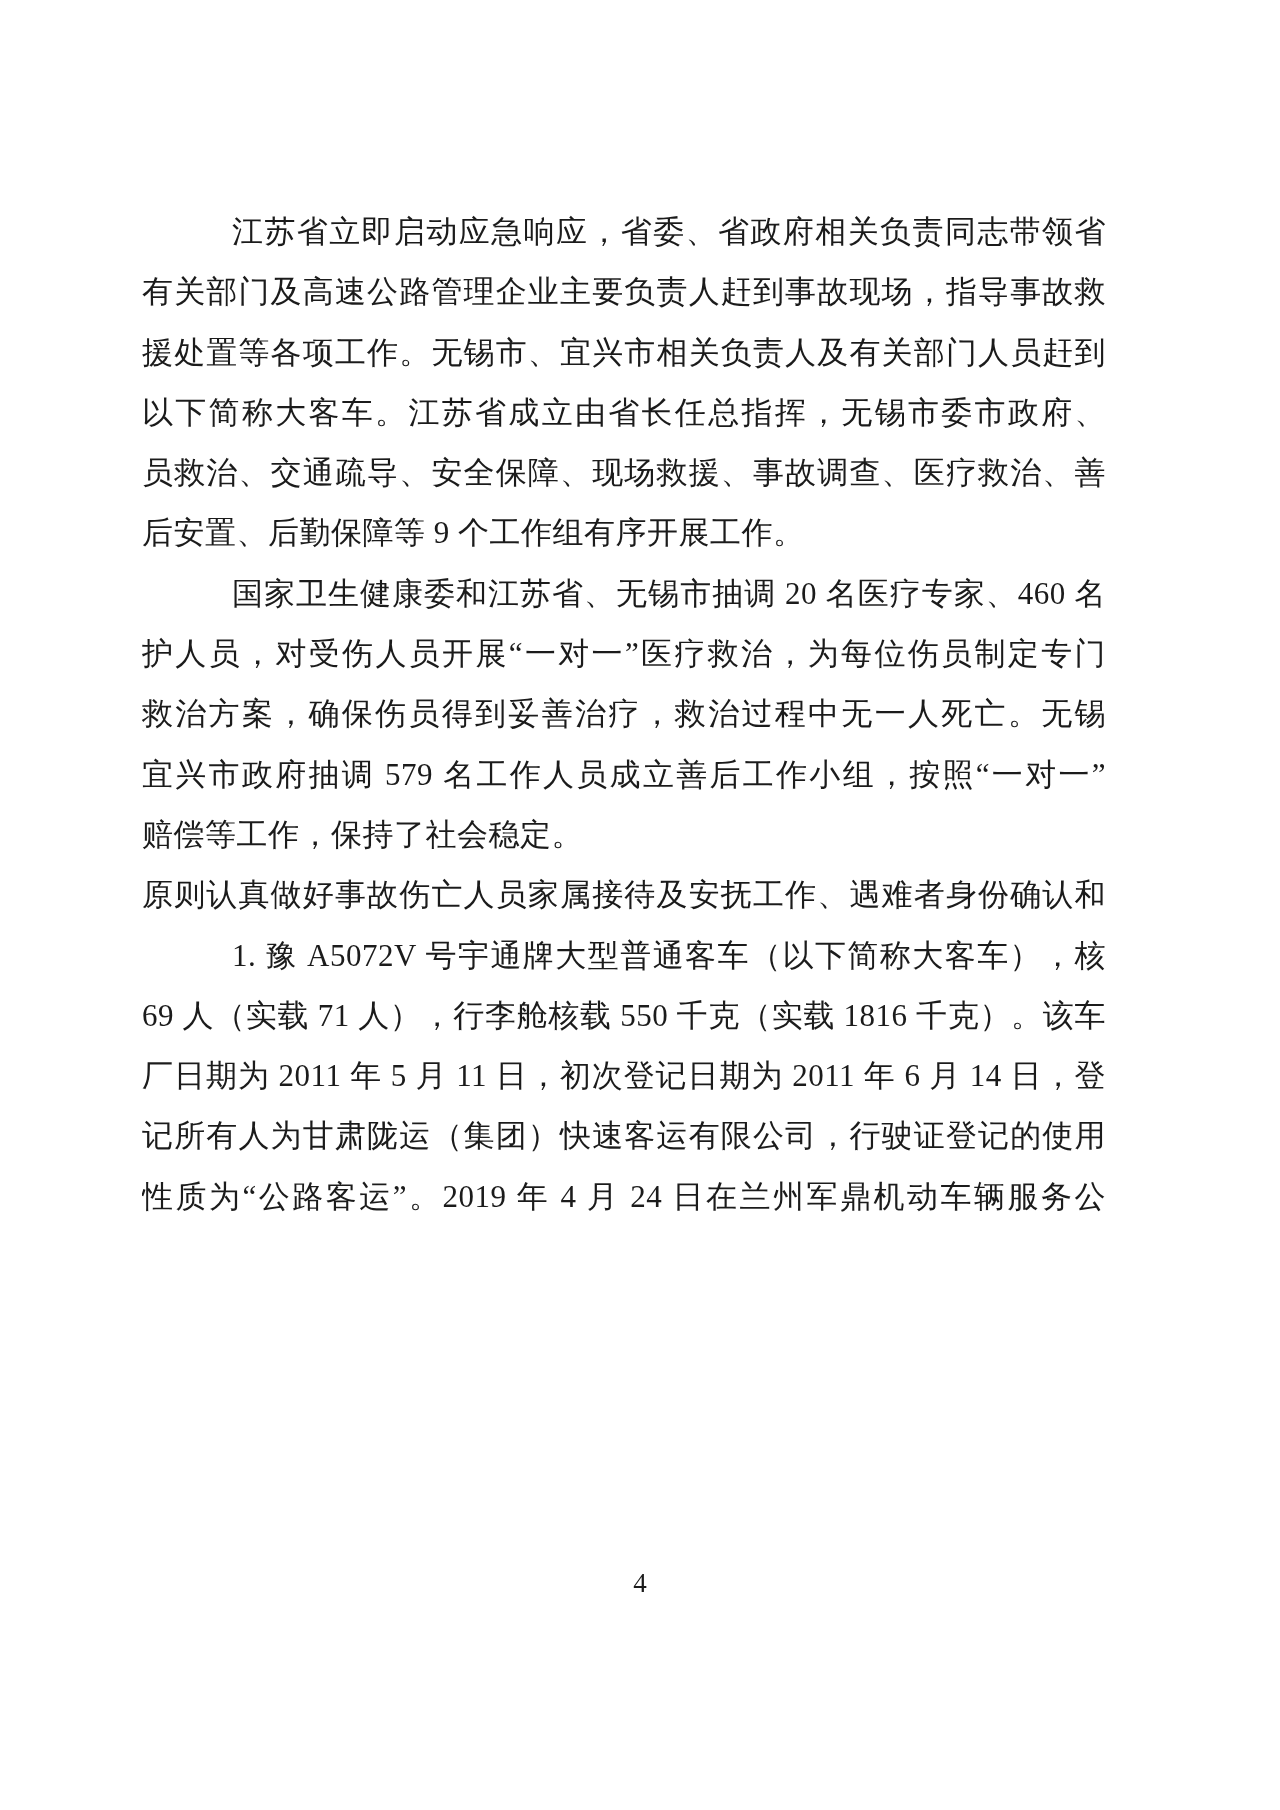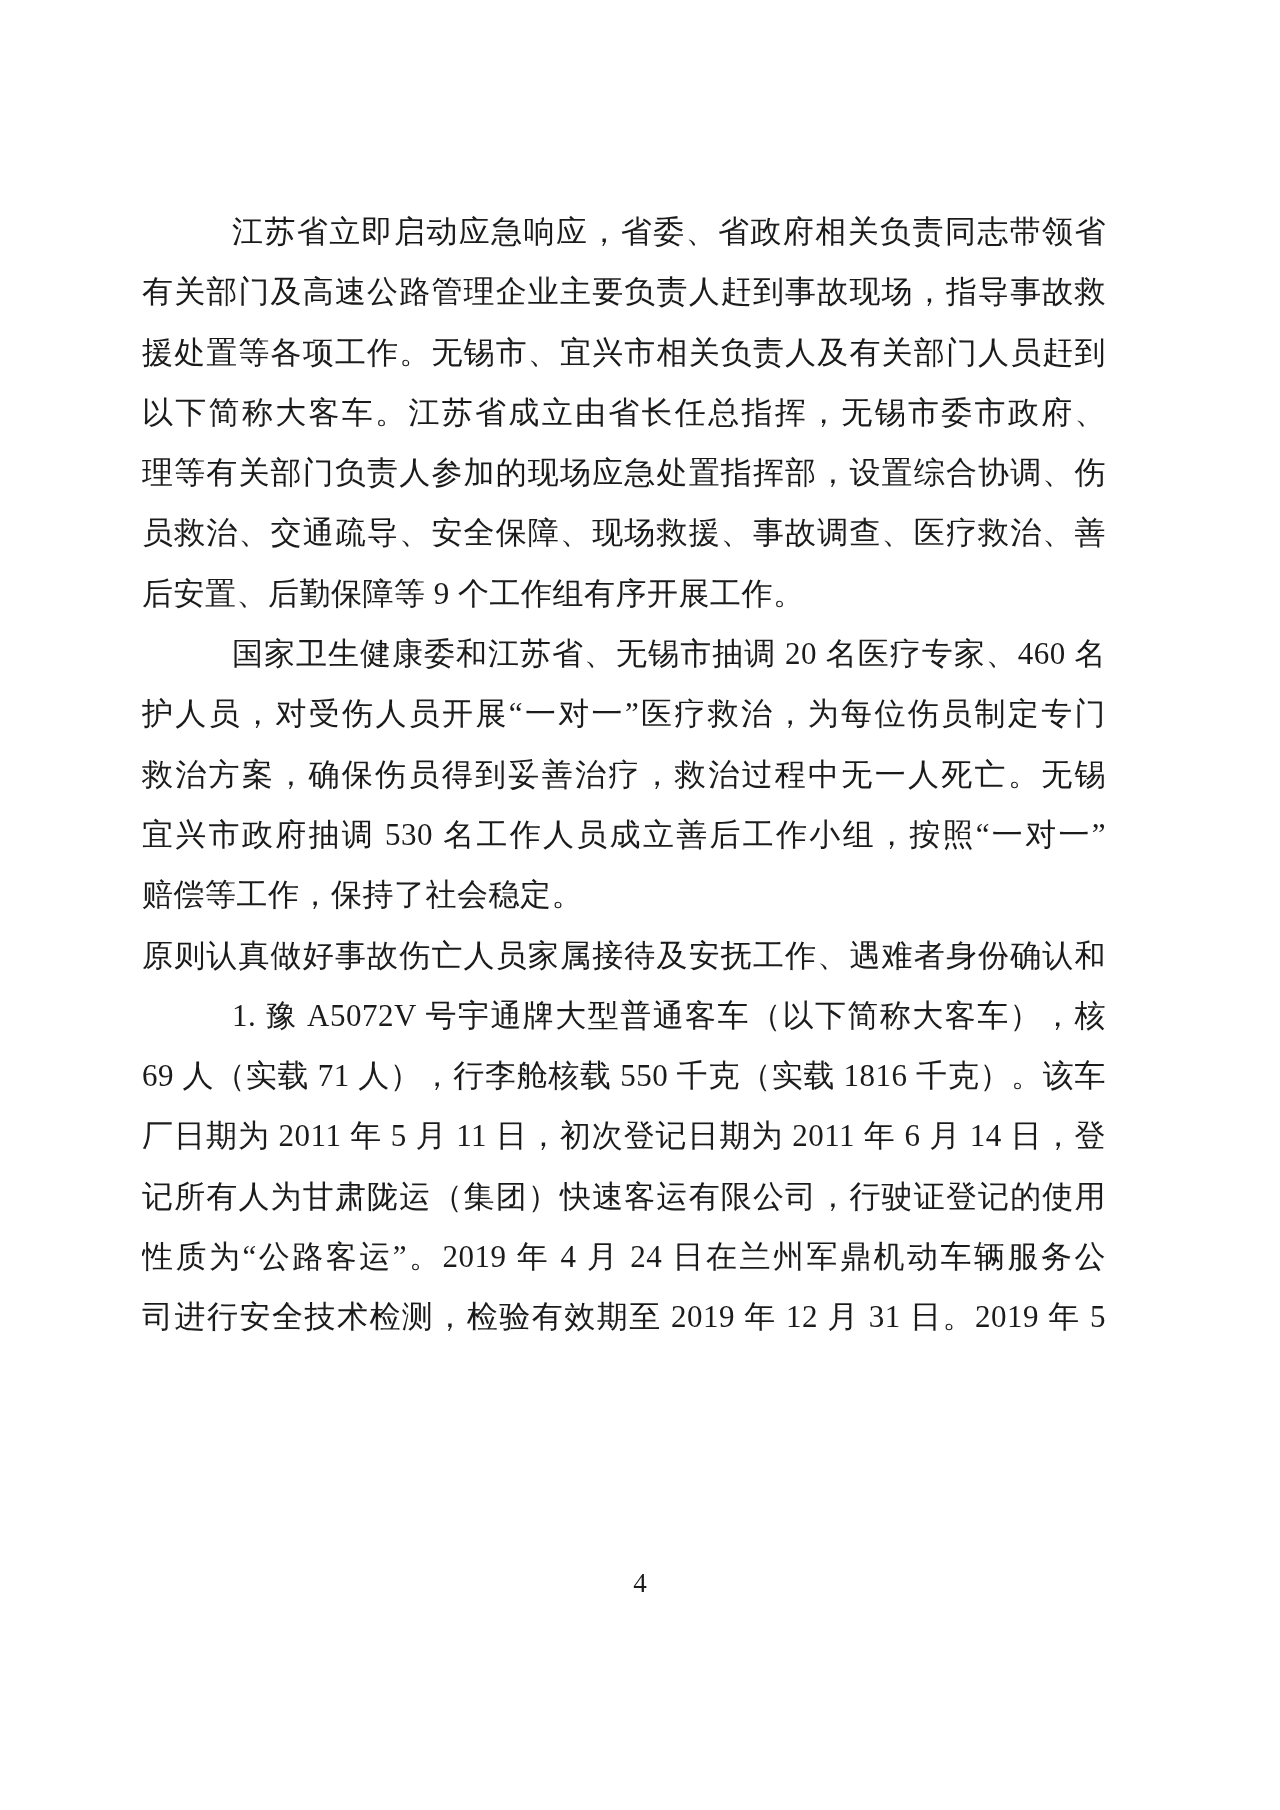--- a/index.html
+++ b/index.html
@@ -59,35 +59,33 @@
 </head>
 <body>
 
 <div class="page">
   <div class="content">
 
     <div class="line indent">江苏省立即启动应急响应，省委、省政府相关负责同志带领省直</div>
     <div class="line">有关部门及高速公路管理企业主要负责人赶到事故现场，指导事故救</div>
     <div class="line">援处置等各项工作。无锡市、宜兴市相关负责人及有关部门人员赶到</div>
     <div class="line">以下简称大客车。江苏省成立由省长任总指挥，无锡市委市政府、</div>
-    <div class="line">理等有关部门负责人参加的现场应急处置指挥部，设置综合协调、伤</div>
     <div class="line">员救治、交通疏导、安全保障、现场救援、事故调查、医疗救治、善</div>
     <div class="line para-end">后安置、后勤保障等 9 个工作组有序开展工作。</div>
 
     <div class="line indent">国家卫生健康委和江苏省、无锡市抽调 20 名医疗专家、460 名医</div>
     <div class="line">护人员，对受伤人员开展“一对一”医疗救治，为每位伤员制定专门</div>
     <div class="line">救治方案，确保伤员得到妥善治疗，救治过程中无一人死亡。无锡市、</div>
-    <div class="line">宜兴市政府抽调 530 名工作人员成立善后工作小组，按照“一对一”</div>
+    <div class="line">宜兴市政府抽调 579 名工作人员成立善后工作小组，按照“一对一”</div>
     <div class="line para-end">赔偿等工作，保持了社会稳定。</div>
     <div class="line">原则认真做好事故伤亡人员家属接待及安抚工作、遇难者身份确认和</div>
 
 
     <div class="line indent">1. 豫 A5072V 号宇通牌大型普通客车（以下简称大客车），核载</div>
     <div class="line">69 人（实载 71 人），行李舱核载 550 千克（实载 1816 千克）。该车出</div>
     <div class="line">厂日期为 2011 年 5 月 11 日，初次登记日期为 2011 年 6 月 14 日，登</div>
     <div class="line">记所有人为甘肃陇运（集团）快速客运有限公司，行驶证登记的使用</div>
     <div class="line">性质为“公路客运”。2019 年 4 月 24 日在兰州军鼎机动车辆服务公</div>
-    <div class="line">司进行安全技术检测，检验有效期至 2019 年 12 月 31 日。2019 年 5</div>
 
   </div>
 
   <div class="page-number">4</div>
 </div>
 
 </body></html>

